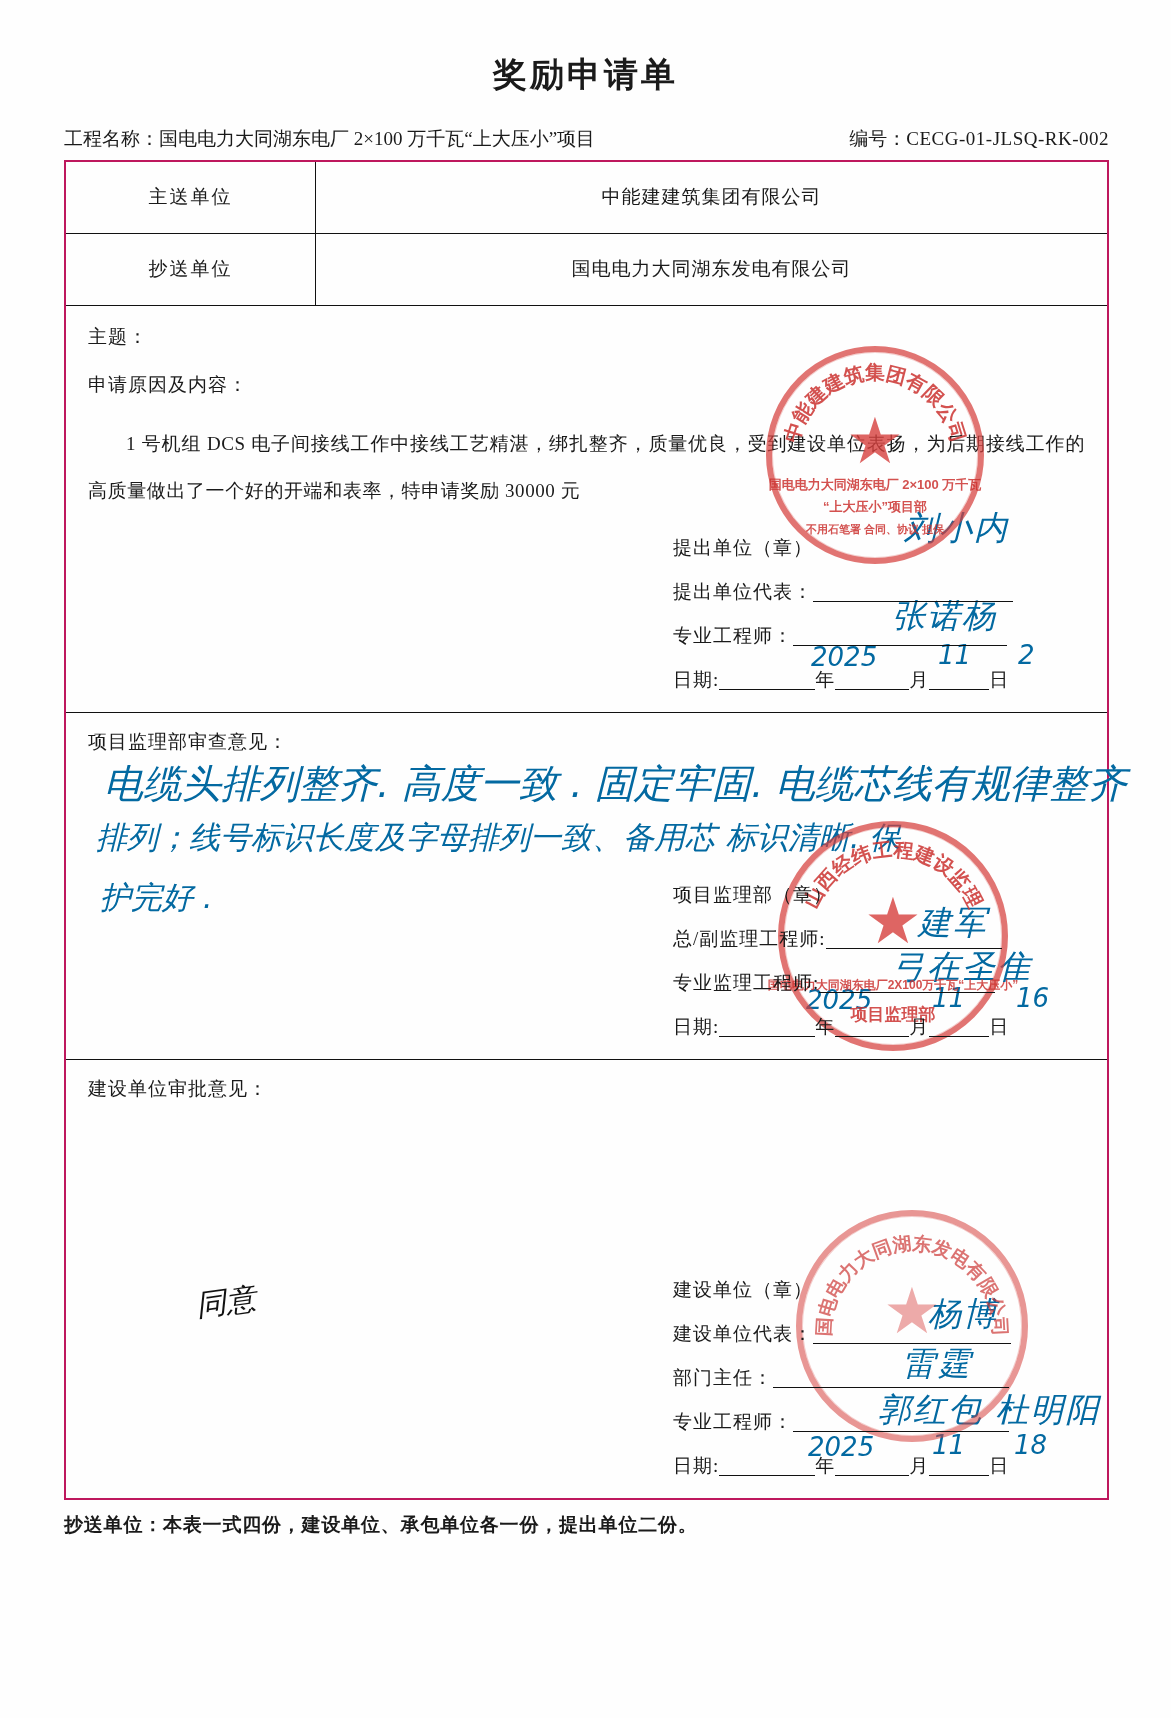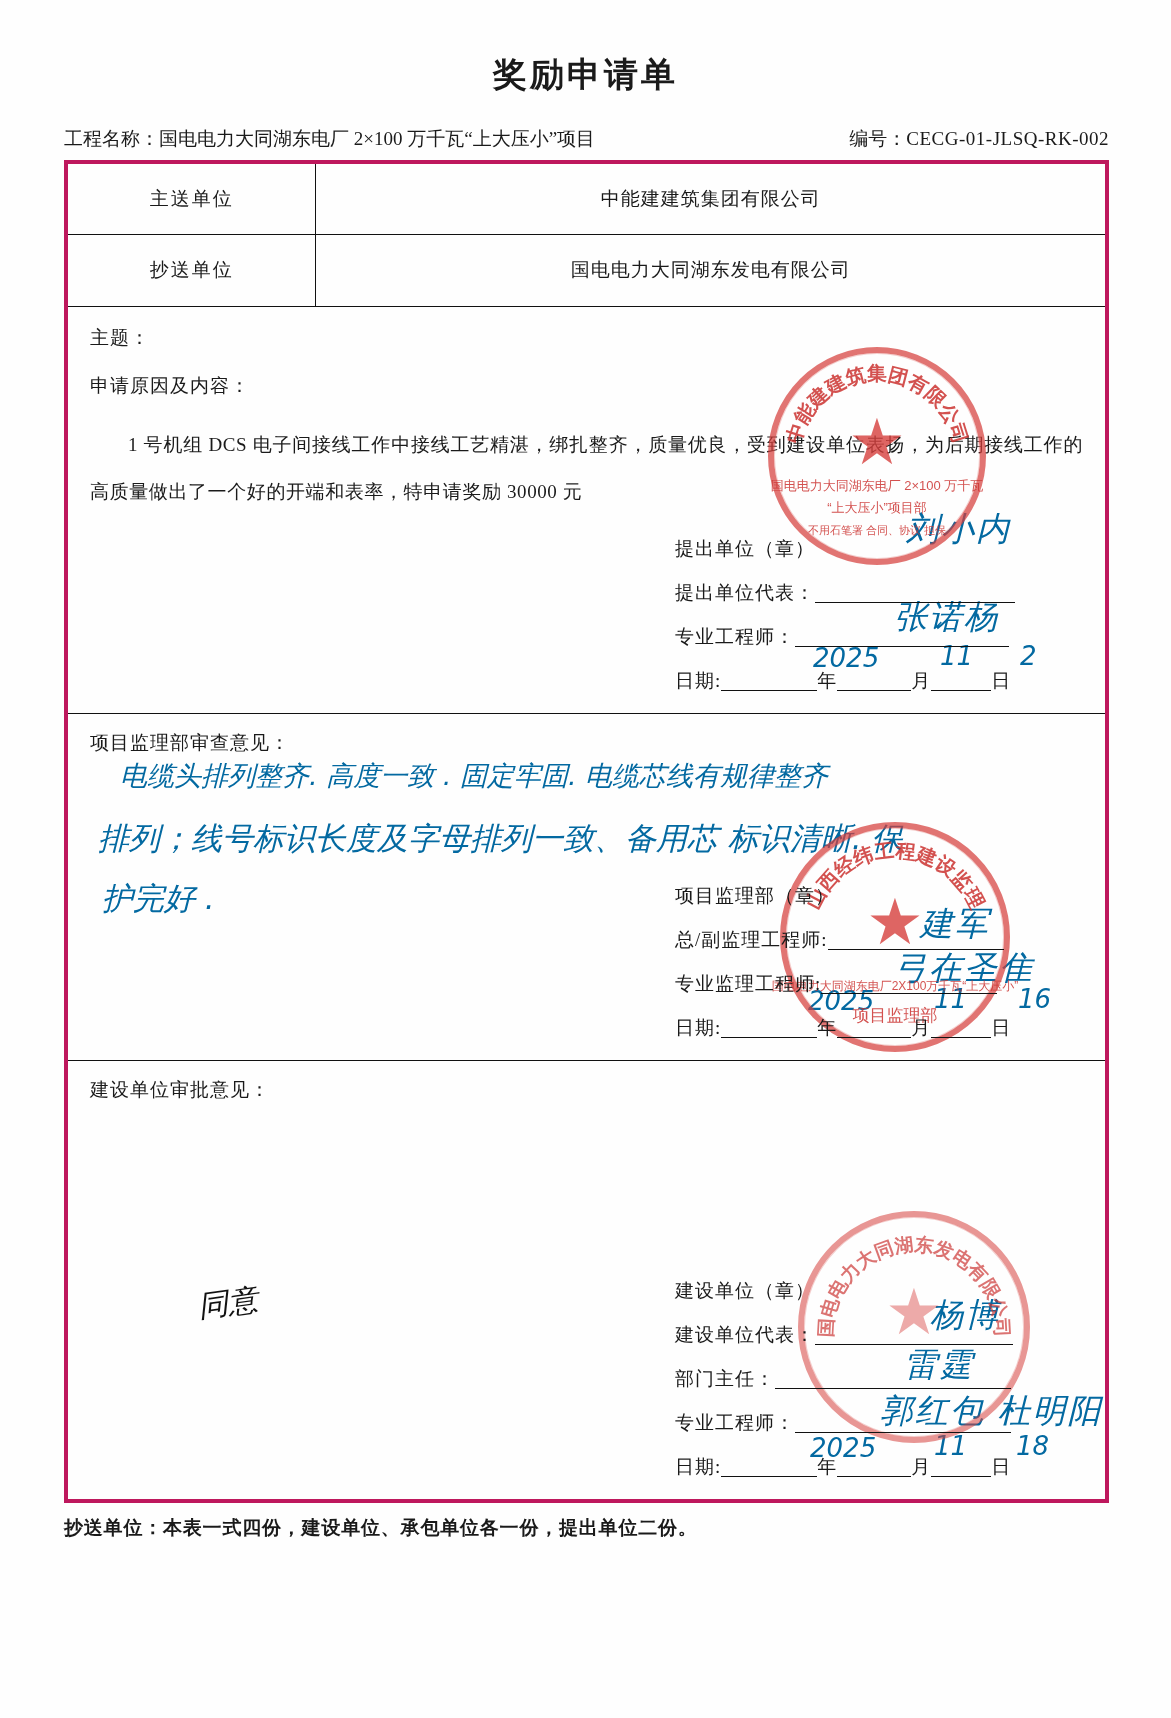--- a/index.html
+++ b/index.html
@@ -42,21 +42,21 @@
   .meta-code {
     font-family: "Liberation Serif", "DejaVu Serif", serif;
     letter-spacing: 0.5px;
   }
 
   
   .tbl {
     margin: 0 62px 0 64px;
     width: calc(1171px - 126px);
     border-collapse: collapse;
-    border: 4px solid #be185d;
+    border: 2px solid #be185d;
     table-layout: fixed;
   }
   .tbl td {
     border: 1.5px solid #111;
     font-size: 19px;
     vertical-align: middle;
   }
   .cell-label {
     text-align: center;
     height: 72px;
@@ -160,21 +160,21 @@
     fill: rgba(203, 50, 48, 0.85);
     font-family: "Liberation Sans", sans-serif;
     font-weight: bold;
   }
   .stamp-sub {
     position: absolute;
     left: 50%;
     transform: translateX(-50%);
     color: rgba(203, 50, 48, 0.85);
     font-family: "Liberation Sans", sans-serif;
-    font-weight: normal;
+    font-weight: bold;
     white-space: nowrap;
     text-align: center;
   }
 
   
   .footer {
     margin: 12px 62px 0 64px;
     font-size: 19px;
     letter-spacing: 0.8px;
   }
@@ -265,21 +265,21 @@
         <span class="ink hw-num" style="left:745px; top:336px;">2025</span>
         <span class="ink hw-num" style="left:872px; top:334px;">11</span>
         <span class="ink hw-num" style="left:952px; top:334px;">2</span>
       </td>
     </tr>
 
     <tr>
       <td class="opinion-cell sup-cell" colspan="4">
         <div class="lbl-line">项目监理部审查意见：</div>
 
-        <span class="ink" style="left:52px; top:44px; font-size:27px;">电缆头排列整齐. 高度一致 . 固定牢固. 电缆芯线有规律整齐</span>
+        <span class="ink" style="left:38px; top:44px; font-size:39px;">电缆头排列整齐. 高度一致 . 固定牢固. 电缆芯线有规律整齐</span>
         <span class="ink" style="left:30px; top:104px; font-size:31px;">排列；线号标识长度及字母排列一致、备用芯 标识清晰. 保</span>
         <span class="ink" style="left:34px; top:164px; font-size:31px;">护完好 .</span>
 
         <div class="stamp stamp-ring" style="left:712px; top:108px; width:230px; height:230px;">
           <svg class="stamp-arc" viewBox="0 0 230 230">
             <defs>
                   <path id="arcB" d="M 28,118 A 87,87 0 0 1 202,118"></path>
                 </defs>
             <text font-size="21"><textPath href="#arcB" startOffset="50%" text-anchor="middle">山西经纬工程建设监理</textPath></text>
           </svg>

